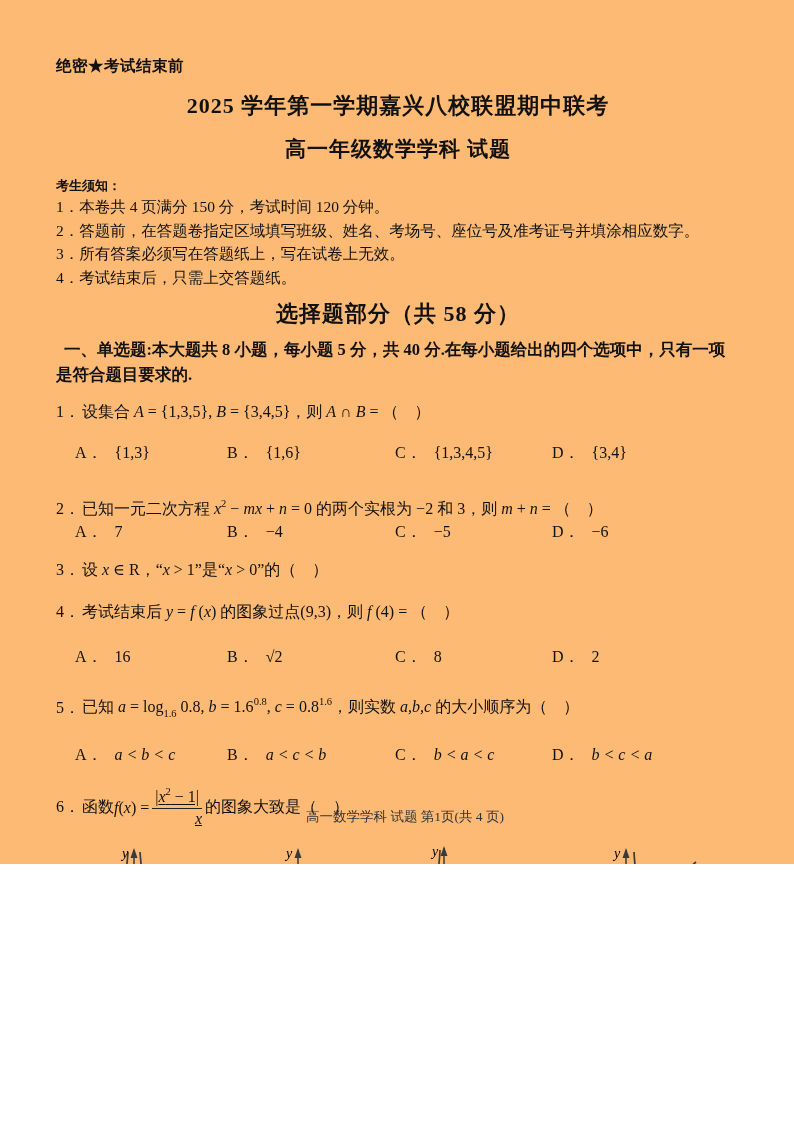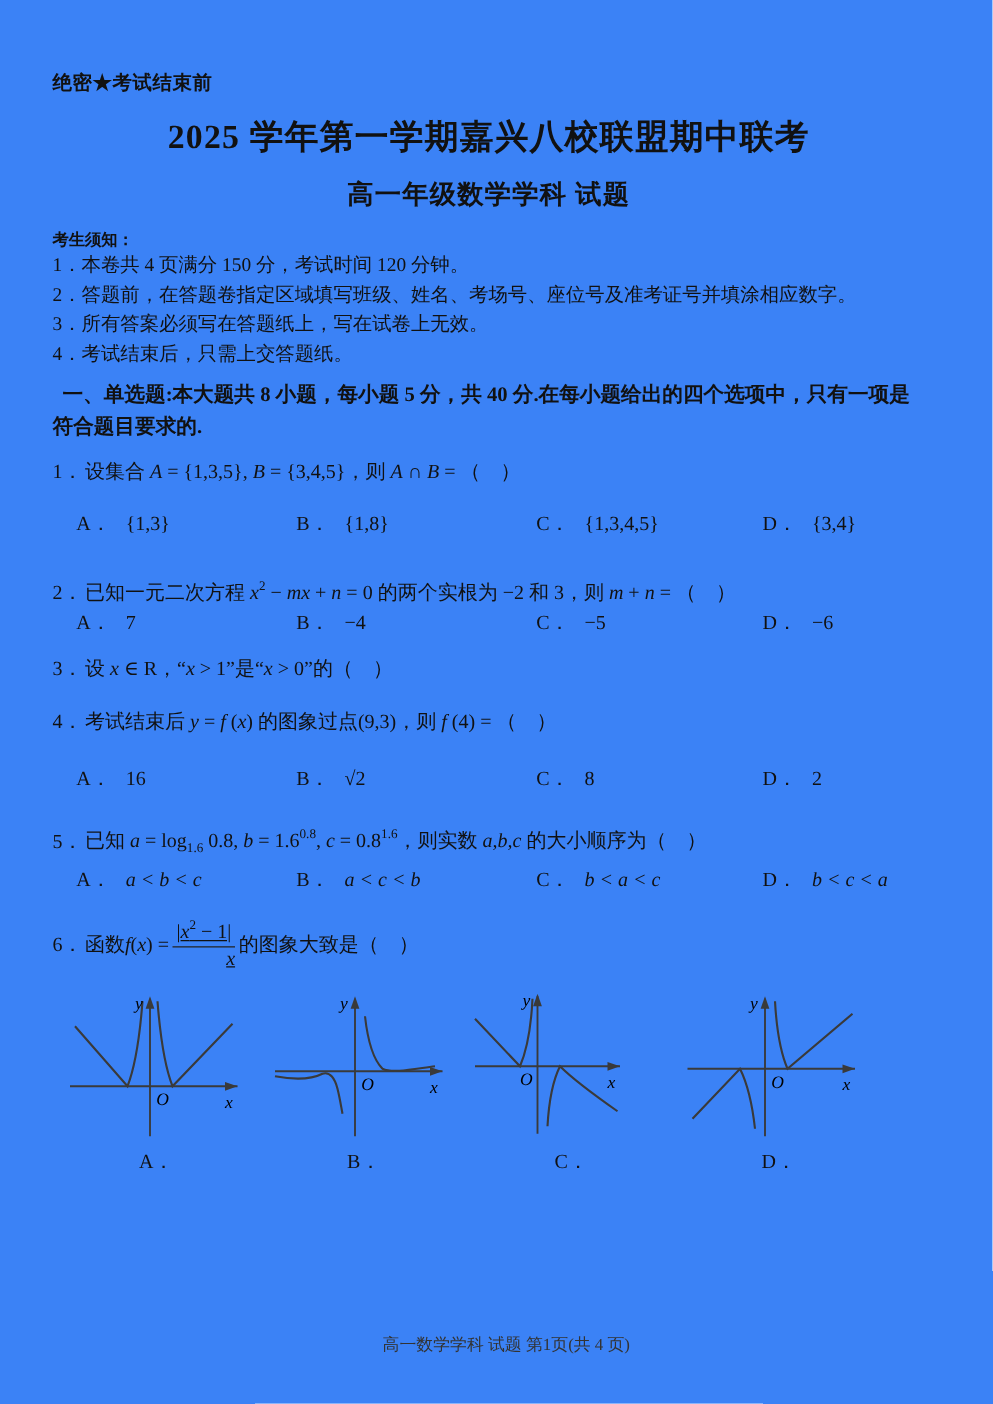--- a/index.html
+++ b/index.html
@@ -1,43 +1,42 @@
 <!DOCTYPE html>
 <html><head>
 <meta charset="utf-8">
 <style>
   html,body { margin:0; padding:0; background:#ffffff; }
   .sheet {
     position:relative;
-    width:794px; height:1123px;
+    width:794px; height:864px;
     box-sizing:border-box;
-    padding:56px 54px 0 42px;
-    background:#3b82f6;
+    padding:56px 54px 0 56px;
+    background:#fdba74;
     color:#111;
     font-family:"Liberation Serif","DejaVu Serif",serif;
     font-size:16px;
     overflow:hidden;
   }
   .secrecy { font-weight:700; font-size:15.5px; letter-spacing:0.5px; }
-  .title   { text-align:center; font-weight:700; font-size:27px; margin-top:14px; letter-spacing:1px; }
+  .title   { text-align:center; font-weight:700; font-size:22px; margin-top:14px; letter-spacing:1px; }
   .subtitle{ text-align:center; font-weight:700; font-size:21px; margin-top:14px; letter-spacing:1px; }
   .notice-head { font-weight:700; margin-top:14px; font-size:13px; }
   .notice-item { line-height:23.5px; font-size:15.5px; }
   .section-head { text-align:center; font-weight:700; font-size:22px; margin-top:10px; letter-spacing:1px; }
   .intro { font-weight:700; font-size:16.5px; line-height:25px; margin-top:8px; text-indent:8px;font-family:Liberation Serif, serif; }
   .q { margin-top:0; line-height:22px; }
   .qnum { margin-right:2px; }
   .m { font-style:italic; }
   sup.e, sub.e { font-size:10.5px; font-style:normal; }
   sup.e { position:relative; top:-1px; }
   .opt4 {
     display:grid;
     grid-template-columns:152px 168px 157px 1fr;
     padding-left:19px;
-    gap:24px;
   }
   .opt2 {
     display:grid;
     grid-template-columns:293px 1fr;
     padding-left:19px;
     row-gap:15px;
   }
   .olab { margin-right:12px; }
   .frac { display:inline-block; vertical-align:middle; text-align:right; line-height:1.15; margin:0 3px;text-decoration:underline; }
   .frac .fn { display:block; border-bottom:1.4px solid #222; padding:0 3px 1px; }
@@ -61,28 +60,29 @@
   <div class="secrecy">绝密★考试结束前</div>
   <div class="title">2025 学年第一学期嘉兴八校联盟期中联考</div>
   <div class="subtitle">高一年级数学学科 试题</div>
 
   <div class="notice-head">考生须知：</div>
   <div class="notice-item">1．本卷共 4 页满分 150 分，考试时间 120 分钟。</div>
   <div class="notice-item">2．答题前，在答题卷指定区域填写班级、姓名、考场号、座位号及准考证号并填涂相应数字。</div>
   <div class="notice-item">3．所有答案必须写在答题纸上，写在试卷上无效。</div>
   <div class="notice-item">4．考试结束后，只需上交答题纸。</div>
 
+  <div class="section-head">选择题部分（共 58 分）</div>
   <div class="intro">一、单选题:本大题共 8 小题，每小题 5 分，共 40 分.在每小题给出的四个选项中，只有一项是符合题目要求的.</div>
 
   <div class="q" style="margin-top:14px">
     <span class="qnum">1．</span><span>设集合 </span><span class="m">A</span><span> = {1,3,5}, </span><span class="m">B</span><span> = {3,4,5}，则 </span><span class="m">A</span><span> ∩ </span><span class="m">B</span><span> =  （　）</span>
   </div>
   <div class="opt4" style="margin-top:20px">
     <span><span class="olab">A．</span><span>{1,3}</span></span>
-    <span><span class="olab">B．</span><span>{1,8}</span></span>
+    <span><span class="olab">B．</span><span>{1,6}</span></span>
     <span><span class="olab">C．</span><span>{1,3,4,5}</span></span>
     <span><span class="olab">D．</span><span>{3,4}</span></span>
   </div>
 
   <div class="q" style="margin-top:30px">
     <span class="qnum">2．</span><span>已知一元二次方程 </span><span class="m">x</span><sup class="e">2</sup><span> − </span><span class="m">mx</span><span> + </span><span class="m">n</span><span> = 0 的两个实根为 −2 和 3，则 </span><span class="m">m</span><span> + </span><span class="m">n</span><span> =  （　）</span>
   </div>
   <div class="opt4" style="margin-top:2px">
     <span><span class="olab">A．</span><span>7</span></span>
     <span><span class="olab">B．</span><span>−4</span></span>
@@ -100,21 +100,21 @@
   <div class="opt4" style="margin-top:24px">
     <span><span class="olab">A．</span><span>16</span></span>
     <span><span class="olab">B．</span><span>√2</span></span>
     <span><span class="olab">C．</span><span>8</span></span>
     <span><span class="olab">D．</span><span>2</span></span>
   </div>
 
   <div class="q" style="margin-top:24px">
     <span class="qnum">5．</span><span>已知 </span><span class="m">a</span><span> = log</span><sub class="e">1.6</sub><span> 0.8, </span><span class="m">b</span><span> = 1.6</span><sup class="e">0.8</sup><span>, </span><span class="m">c</span><span> = 0.8</span><sup class="e">1.6</sup><span>，则实数 </span><span class="m">a,b,c</span><span> 的大小顺序为（　）</span>
   </div>
-  <div class="opt4" style="margin-top:3px">
+  <div class="opt4" style="margin-top:20px">
     <span><span class="olab">A．</span><span class="m">a &lt; b &lt; c</span></span>
     <span><span class="olab">B．</span><span class="m">a &lt; c &lt; b</span></span>
     <span><span class="olab">C．</span><span class="m">b &lt; a &lt; c</span></span>
     <span><span class="olab">D．</span><span class="m">b &lt; c &lt; a</span></span>
   </div>
 
   <div class="q6line">
     <span class="qnum">6．</span>
       <span>函数  </span>
       <span class="m">f</span>

